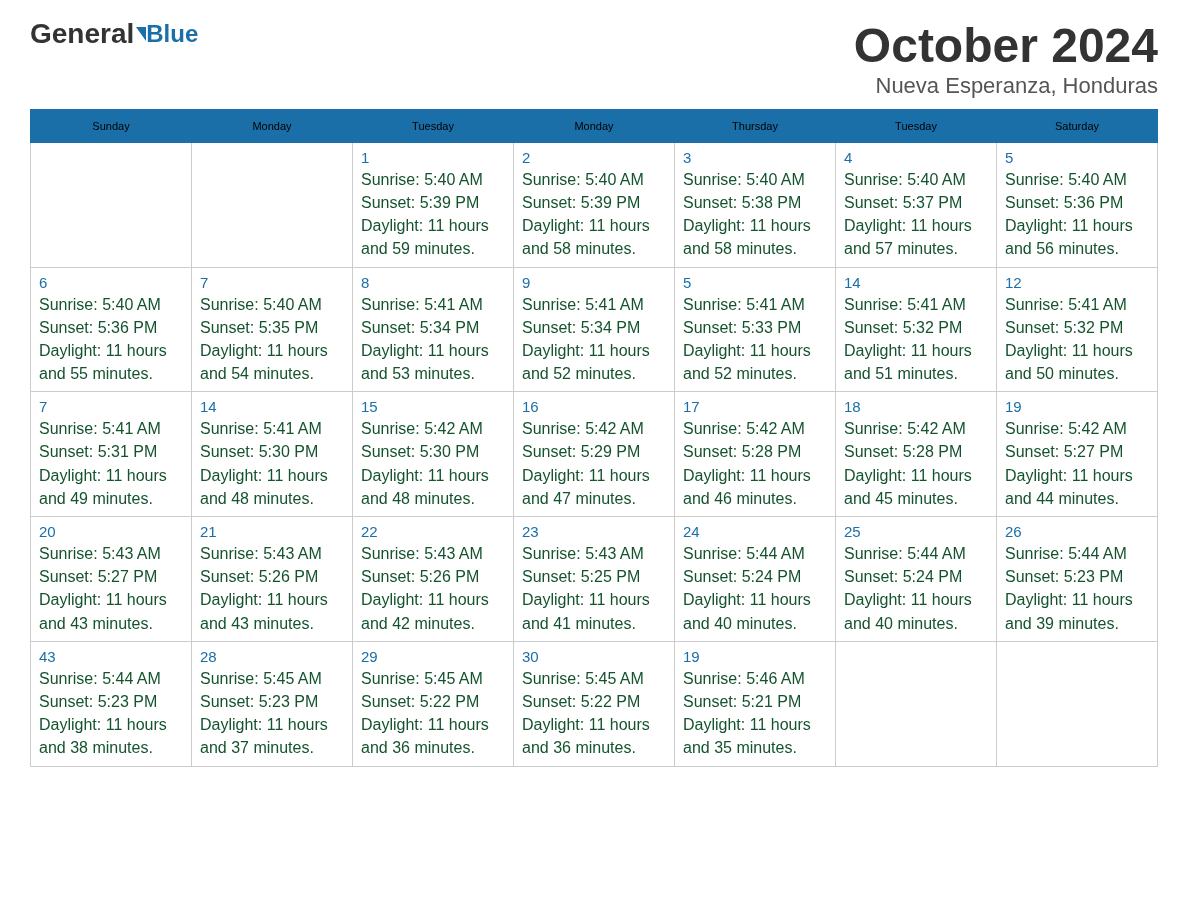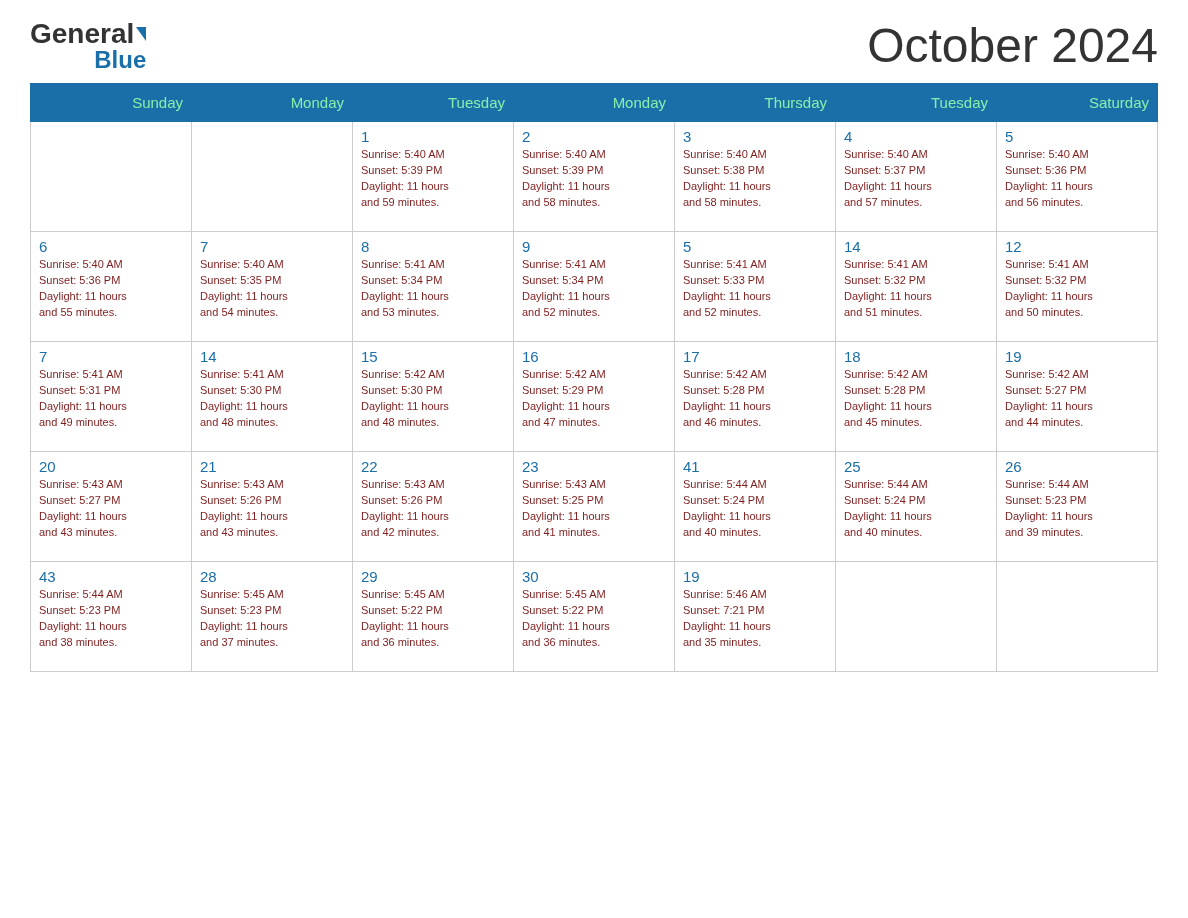--- a/index.html
+++ b/index.html
@@ -10,22 +10,22 @@
       color: #333;
     }
     .header {
       display: flex;
       justify-content: space-between;
       align-items: flex-start;
       margin-bottom: 10px;
     }
     .logo {
       display: flex;
-      flex-direction: column;
-      align-items: flex-end;
+      flex-direction: row;
+      align-items: center;
     }
     .logo-text-general {
       font-size: 28px;
       font-weight: bold;
       color: #333;
       line-height: 1;
     }
     .logo-text-blue {
       font-size: 24px;
       font-weight: bold;
@@ -43,62 +43,62 @@
     }
     .logo-row {
       display: flex;
       align-items: center;
     }
     .title-block {
       text-align: right;
     }
     .title-block h1 {
       font-size: 48px;
-      font-weight: normal;
+      font-weight: bold;
       color: #333;
       line-height: 1.1;
     }
     .title-block h2 {
       font-size: 22px;
       font-weight: normal;
       color: #555;
     }
     .calendar {
       width: 100%;
       border-collapse: collapse;
       margin-top: 10px;
     }
     .calendar th {
       background-color: #1a6fa8;
-      color: #86efac;
+      color: #000000;
       padding: 10px 8px;
-      font-size: 15px;
+      font-size: 11px;
       font-weight: normal;
-      text-align: right;
+      text-align: center;
       border: 1px solid #1a6fa8;
     }
     .calendar td {
       border: 1px solid #ccc;
       vertical-align: top;
       padding: 6px 8px;
       font-size: 12.5px;
       width: 14.28%;
       min-height: 90px;
       height: 110px;
     }
     .day-num {
       font-size: 15px;
       font-weight: normal;
       color: #1a6fa8;
       display: block;
       margin-bottom: 2px;
     }
     .day-info {
-      color: #7f1d1d;
-      font-size: 11px;
+      color: #14532d;
+      font-size: 16px;
       line-height: 1.45;
     }
     .empty-cell {
       background: #fff;
     }
   </style>
 </head>
 <body>
 
 <div class="header">
@@ -106,20 +106,21 @@
     <div class="logo-row">
       <span class="logo-text-general">General</span>
       <span class="logo-arrow"></span>
     </div>
     <div class="logo-row">
       <span class="logo-text-blue">Blue</span>
     </div>
   </div>
   <div class="title-block">
     <h1>October 2024</h1>
+    <h2>Nueva Esperanza, Honduras</h2>
   </div>
 </div>
 
 <table class="calendar">
   <thead>
     <tr>
     <th>Sunday</th>
         <th>Monday</th>
         <th>Tuesday</th>
         <th>Monday</th>
@@ -293,21 +294,21 @@
 and 42 minutes.</div>
         </td>
         <td>
           <span class="day-num">23</span>
           <div class="day-info" style="white-space: pre-line;">Sunrise: 5:43 AM
 Sunset: 5:25 PM
 Daylight: 11 hours
 and 41 minutes.</div>
         </td>
         <td>
-          <span class="day-num">41</span>
+          <span class="day-num">24</span>
           <div class="day-info" style="white-space: pre-line;">Sunrise: 5:44 AM
 Sunset: 5:24 PM
 Daylight: 11 hours
 and 40 minutes.</div>
         </td>
         <td>
           <span class="day-num">25</span>
           <div class="day-info" style="white-space: pre-line;">Sunrise: 5:44 AM
 Sunset: 5:24 PM
 Daylight: 11 hours
@@ -346,21 +347,21 @@
         <td>
           <span class="day-num">30</span>
           <div class="day-info" style="white-space: pre-line;">Sunrise: 5:45 AM
 Sunset: 5:22 PM
 Daylight: 11 hours
 and 36 minutes.</div>
         </td>
         <td>
           <span class="day-num">19</span>
           <div class="day-info" style="white-space: pre-line;">Sunrise: 5:46 AM
-Sunset: 7:21 PM
+Sunset: 5:21 PM
 Daylight: 11 hours
 and 35 minutes.</div>
         </td>
         <td class="empty-cell"></td>
         <td class="empty-cell"></td>
       </tr>
     </tbody>
 </table>
 
 </body></html>

